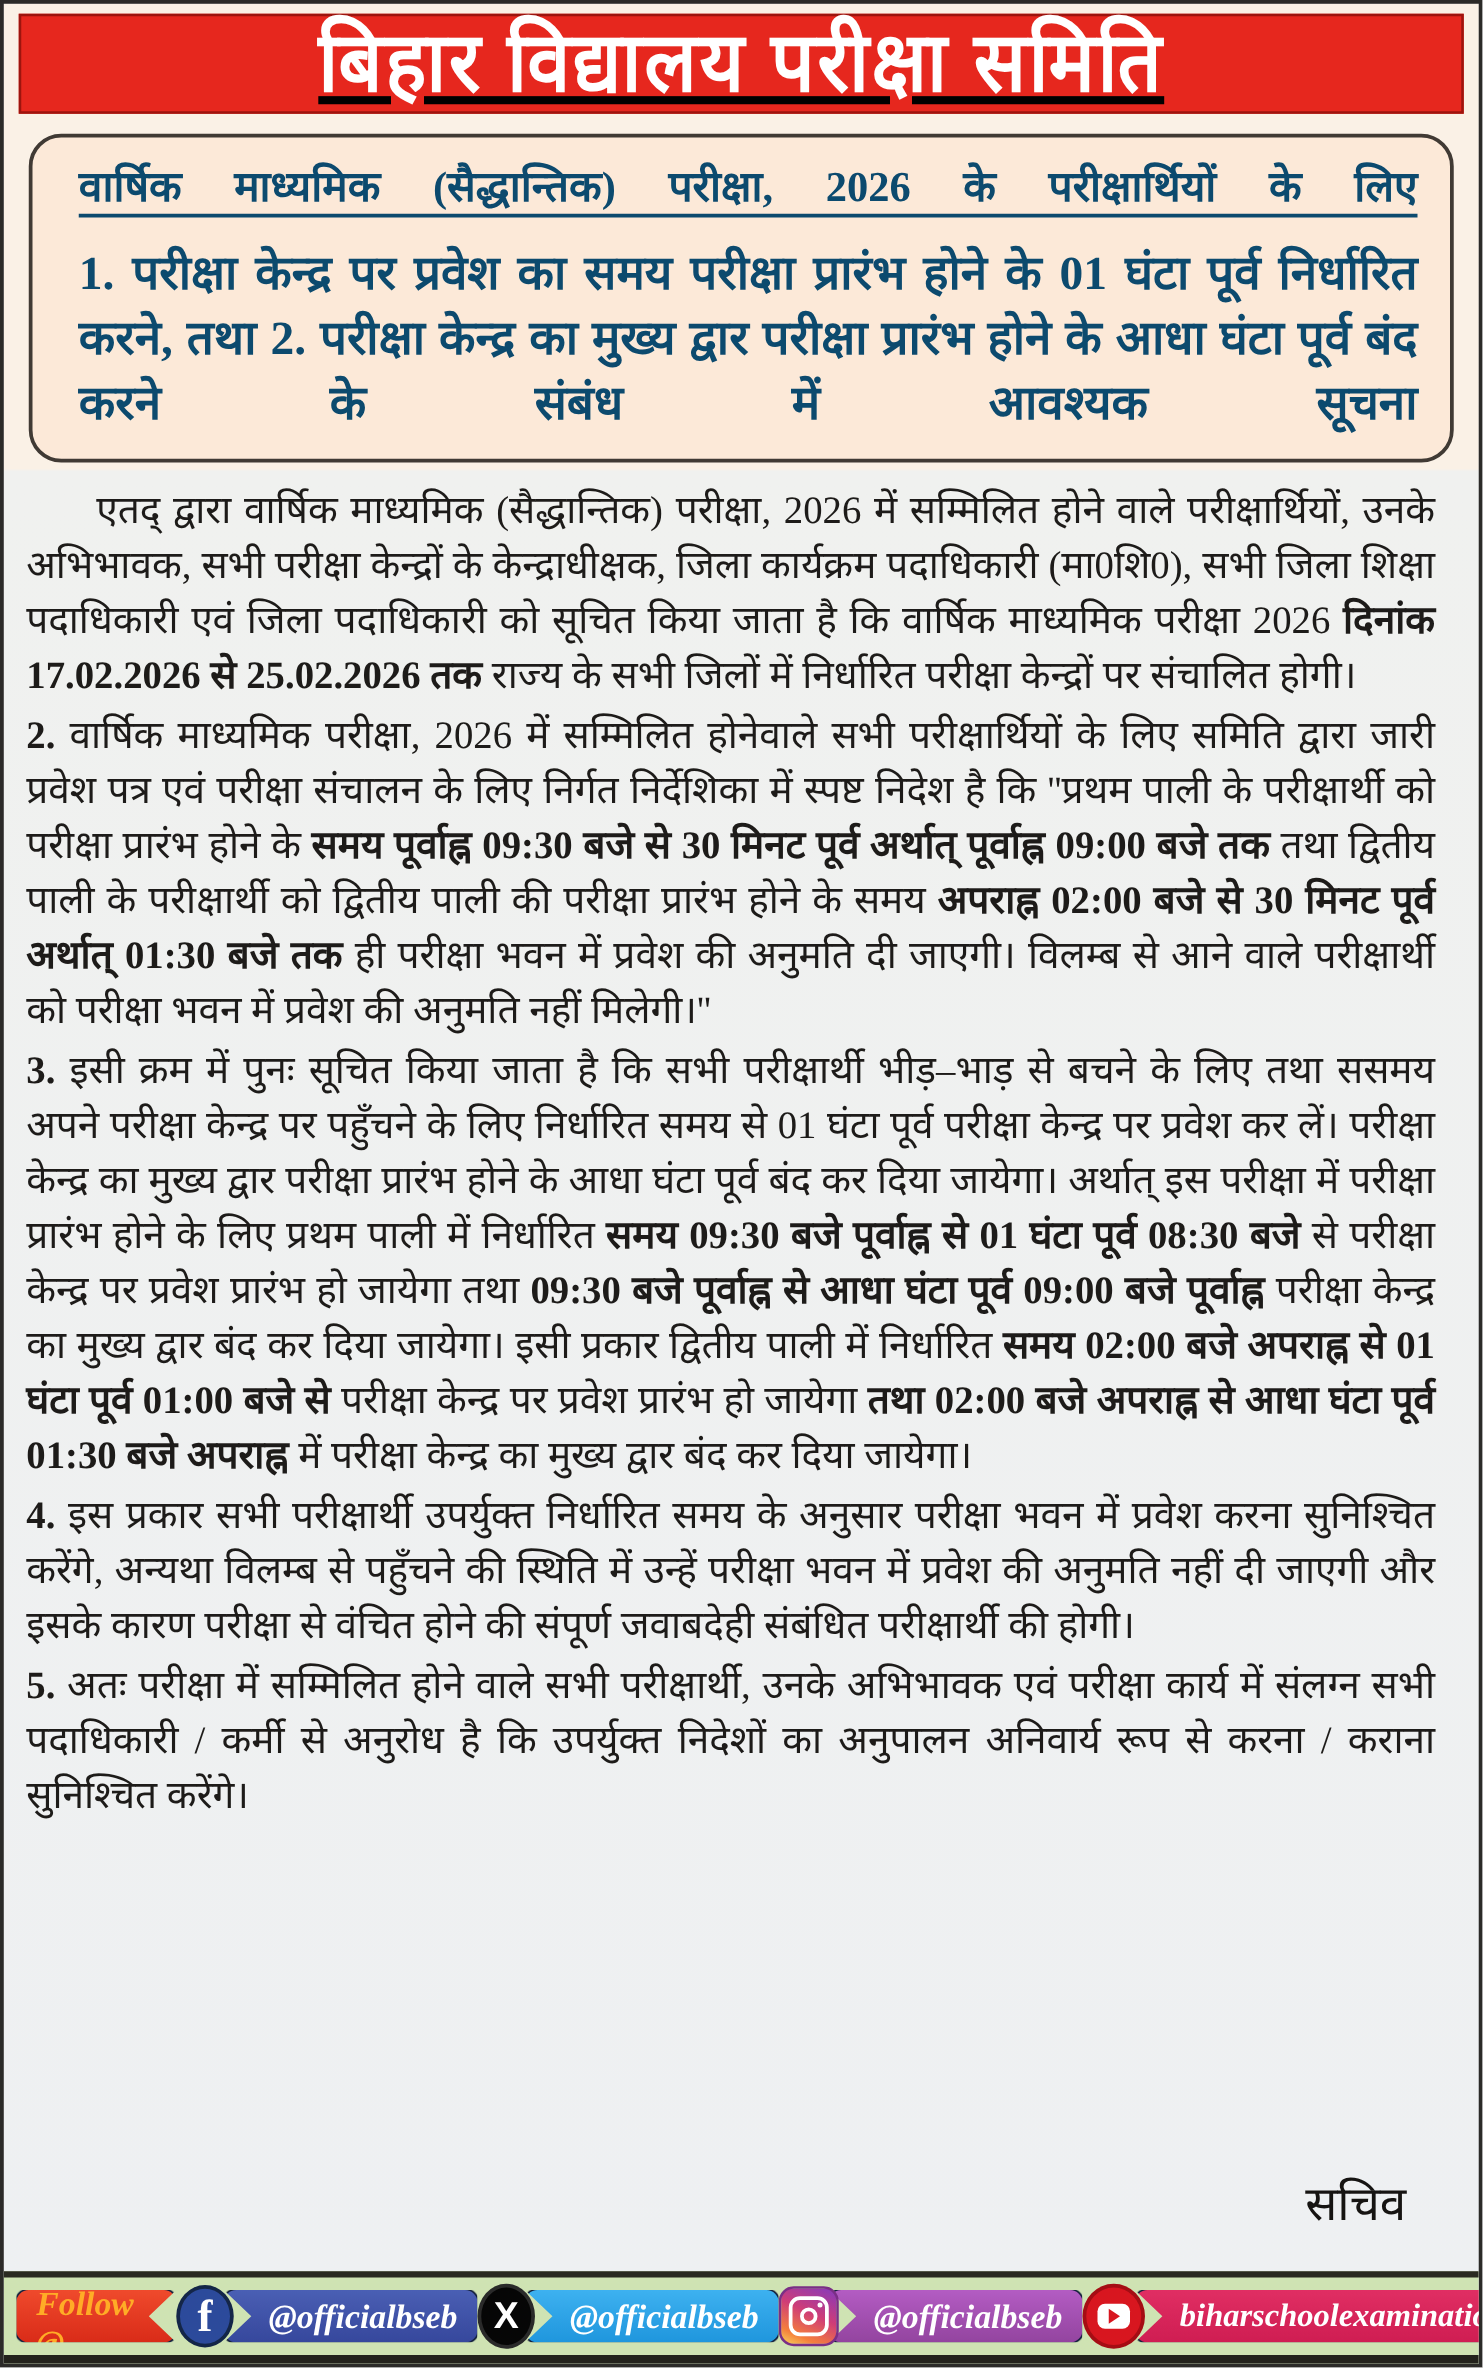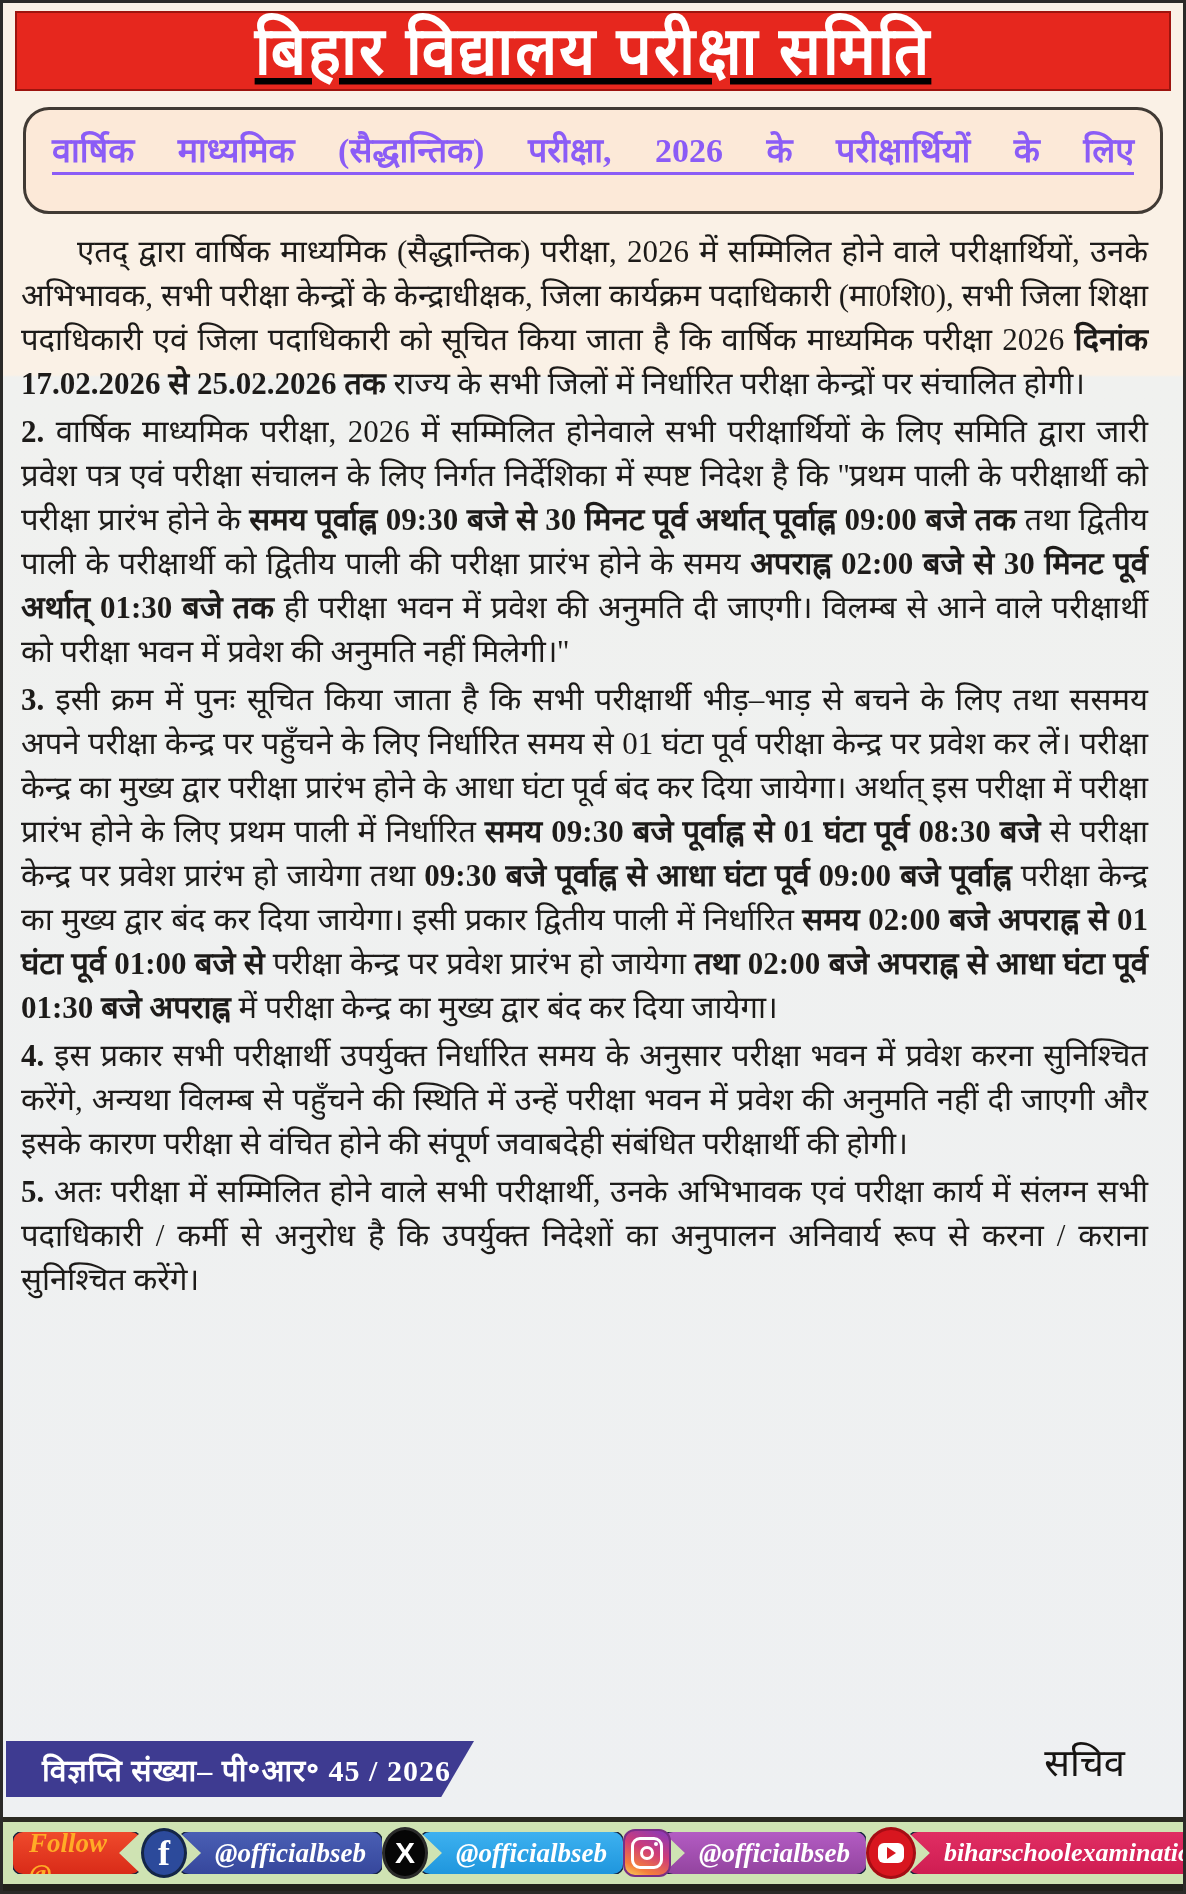--- a/index.html
+++ b/index.html
@@ -24,21 +24,21 @@
   }
   .masthead .title{
     color:#ffffff;font-family:"Liberation Sans","DejaVu Sans",sans-serif;
     font-weight:800;font-size:62px;letter-spacing:2px;line-height:1;
     transform:scaleY(1.08);white-space:nowrap;
   }
   
   .notice-box{
     margin:16px 20px 0 20px;box-sizing:border-box;
     background:#fce9d8;border:3px solid #403a34;border-radius:26px;
-    padding:20px 26px 18px 26px;color:#8b5cf6;
+    padding:20px 26px 18px 37px;color:#0c4a6e;
   }
   .notice-subtitle{
     font-size:34px;font-weight:600;line-height:1.25;
     text-align:justify;text-align-last:justify;
     text-decoration:underline;text-decoration-thickness:3px;text-underline-offset:10px;
     margin-bottom:20px;
   }
   .notice-heading{
     font-size:38px;font-weight:700;line-height:52px;
     text-align:justify;text-align-last:justify;
@@ -143,33 +143,31 @@
 <body>
 
 <div class="page">
 
   <div class="masthead">
     <span class="title">बिहार विद्यालय परीक्षा समिति</span>
   </div>
 
   <div class="notice-box">
     <div class="notice-subtitle">वार्षिक माध्यमिक (सैद्धान्तिक) परीक्षा, 2026 के परीक्षार्थियों के लिए</div>
+    <div class="notice-heading">1. परीक्षा केन्द्र पर प्रवेश का समय परीक्षा प्रारंभ होने के 01 घंटा पूर्व निर्धारित करने, तथा 2. परीक्षा केन्द्र का मुख्य द्वार परीक्षा प्रारंभ होने के आधा घंटा पूर्व बंद करने के संबंध में आवश्यक सूचना</div>
   </div>
 
   <div class="body-text">
       <p class="indent"><span>एतद् द्वारा वार्षिक माध्यमिक (सैद्धान्तिक) परीक्षा, 2026 में सम्मिलित होने वाले परीक्षार्थियों, उनके अभिभावक, सभी परीक्षा केन्द्रों के केन्द्राधीक्षक, जिला कार्यक्रम पदाधिकारी (मा0शि0), सभी जिला शिक्षा पदाधिकारी एवं जिला पदाधिकारी को सूचित किया जाता है कि वार्षिक माध्यमिक परीक्षा 2026 </span><b>दिनांक 17.02.2026 से 25.02.2026 तक</b><span> राज्य के सभी जिलों में निर्धारित परीक्षा केन्द्रों पर संचालित होगी।</span></p>
       <p><b>2.  </b><span>वार्षिक माध्यमिक परीक्षा, 2026 में सम्मिलित होनेवाले सभी परीक्षार्थियों के लिए समिति द्वारा जारी प्रवेश पत्र एवं परीक्षा संचालन के लिए निर्गत निर्देशिका में स्पष्ट निदेश है कि ''प्रथम पाली के परीक्षार्थी को परीक्षा प्रारंभ होने के </span><b>समय पूर्वाह्न 09:30 बजे से 30 मिनट पूर्व अर्थात् पूर्वाह्न 09:00 बजे तक</b><span> तथा द्वितीय पाली के परीक्षार्थी को द्वितीय पाली की परीक्षा प्रारंभ होने के समय </span><b>अपराह्न 02:00 बजे से 30 मिनट पूर्व अर्थात् 01:30 बजे तक</b><span> ही परीक्षा भवन में प्रवेश की अनुमति दी जाएगी। विलम्ब से आने वाले परीक्षार्थी को परीक्षा भवन में प्रवेश की अनुमति नहीं मिलेगी।''</span></p>
       <p><b>3.  </b><span>इसी क्रम में पुनः सूचित किया जाता है कि सभी परीक्षार्थी भीड़–भाड़ से बचने के लिए तथा ससमय अपने परीक्षा केन्द्र पर पहुँचने के लिए निर्धारित समय से 01 घंटा पूर्व परीक्षा केन्द्र पर प्रवेश कर लें। परीक्षा केन्द्र का मुख्य द्वार परीक्षा प्रारंभ होने के आधा घंटा पूर्व बंद कर दिया जायेगा। अर्थात् इस परीक्षा में परीक्षा प्रारंभ होने के लिए प्रथम पाली में निर्धारित </span><b>समय 09:30 बजे पूर्वाह्न से 01 घंटा पूर्व 08:30 बजे</b><span> से परीक्षा केन्द्र पर प्रवेश प्रारंभ हो जायेगा तथा </span><b>09:30 बजे पूर्वाह्न से आधा घंटा पूर्व 09:00 बजे पूर्वाह्न</b><span> परीक्षा केन्द्र का मुख्य द्वार बंद कर दिया जायेगा। इसी प्रकार द्वितीय पाली में निर्धारित </span><b>समय 02:00 बजे अपराह्न से 01 घंटा पूर्व 01:00 बजे से</b><span> परीक्षा केन्द्र पर प्रवेश प्रारंभ हो जायेगा </span><b>तथा 02:00 बजे अपराह्न से आधा घंटा पूर्व 01:30 बजे अपराह्न</b><span> में परीक्षा केन्द्र का मुख्य द्वार बंद कर दिया जायेगा।</span></p>
       <p><b>4.  </b><span>इस प्रकार सभी परीक्षार्थी उपर्युक्त निर्धारित समय के अनुसार परीक्षा भवन में प्रवेश करना सुनिश्चित करेंगे, अन्यथा विलम्ब से पहुँचने की स्थिति में उन्हें परीक्षा भवन में प्रवेश की अनुमति नहीं दी जाएगी और इसके कारण परीक्षा से वंचित होने की संपूर्ण जवाबदेही संबंधित परीक्षार्थी की होगी।</span></p>
       <p><b>5.  </b><span>अतः परीक्षा में सम्मिलित होने वाले सभी परीक्षार्थी, उनके अभिभावक एवं परीक्षा कार्य में संलग्न सभी पदाधिकारी / कर्मी से अनुरोध है कि उपर्युक्त निदेशों का अनुपालन अनिवार्य रूप से करना / कराना सुनिश्चित करेंगे।</span></p>
     </div>
 
-  <div class="ref-banner">
-    <span>विज्ञप्ति संख्या– पी॰आर॰ 45 / 2026</span>
-  </div>
   <div class="signatory">सचिव</div>
 
   <div class="social-bar">
 
     <div class="chip follow">
       <span>Follow @</span>
     </div>
 
     <div class="social-item">
       <div class="sicon icon-fb">

